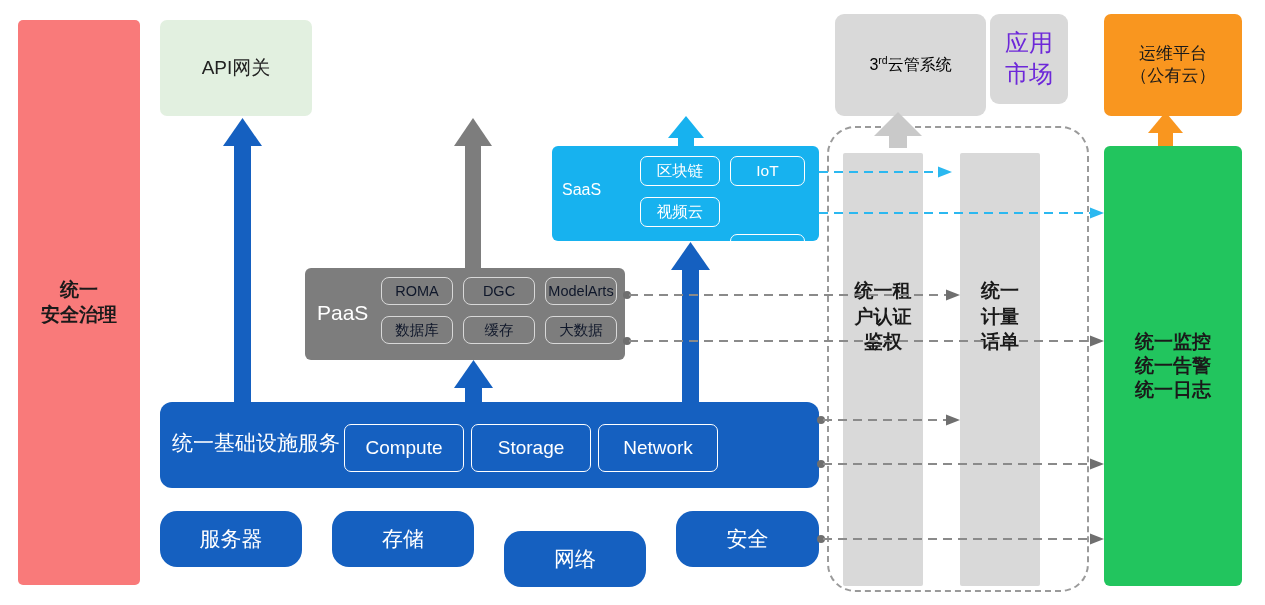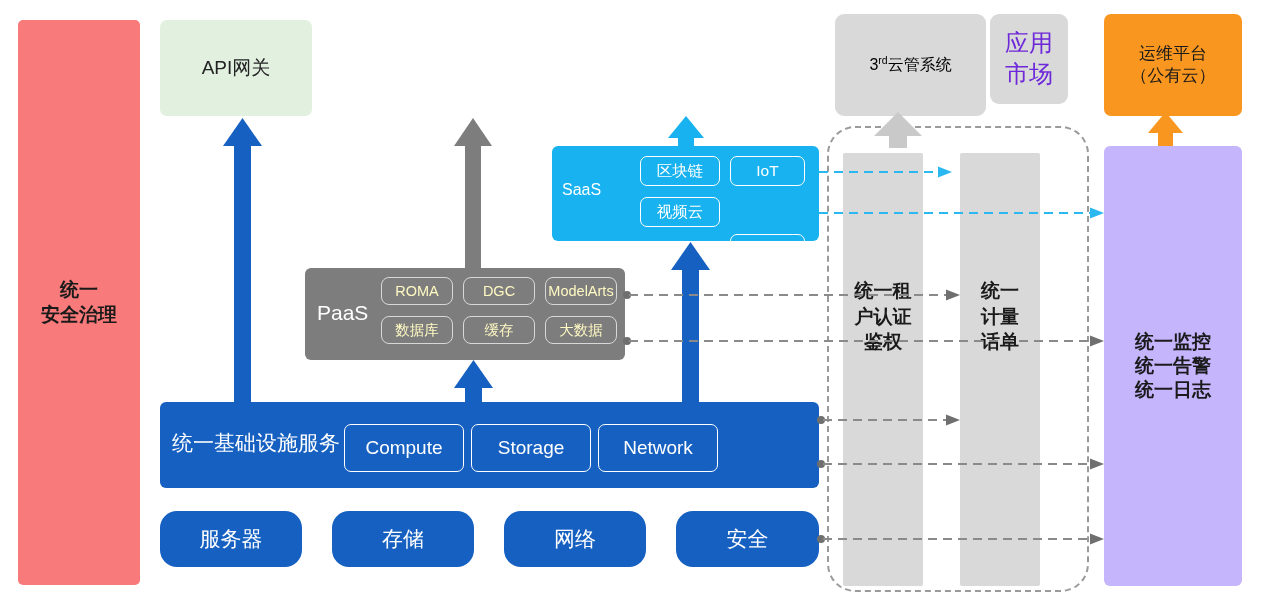--- a/index.html
+++ b/index.html
@@ -100,21 +100,21 @@
   #ops-platform {
     left: 1104px; top: 14px; width: 138px; height: 102px;
     background: #f7931e;
     background: #f9961f;
     border-radius: 7px;
     color: #1a1a1a;
     font-size: 17px;
   }
   #ops-bar {
     left: 1104px; top: 146px; width: 138px; height: 440px;
-    background: #c4b5fd;
+    background: #22c55e;
     border-radius: 6px;
     color: #1a1a1a;
     font-size: 19px;
     font-weight: 700;
   }
 
   
   #saas-block {
     left: 552px; top: 146px; width: 267px; height: 95px;
     background: #17b2ef;
@@ -155,41 +155,41 @@
   #paas-label {
     position: absolute;
     left: 12px; top: 32px;
     color: #ffffff;
     font-size: 21px;
   }
   .paas-chip {
     position: absolute;
     border: 1.5px solid #d8d8d8;
     border-radius: 8px;
-    color: #fef9c3;
+    color: #0f172a;
     font-size: 14.5px;
     display: flex;
     align-items: center;
     justify-content: center;
     height: 28px;
     box-sizing: border-box;
     white-space: nowrap;
   }
   #paas-chip-0 { left: 76px;  top: 9px;  width: 72px; }
   #paas-chip-1 { left: 158px; top: 9px;  width: 72px; }
   #paas-chip-2 { left: 240px; top: 9px;  width: 72px; }
   #paas-chip-3 { left: 76px;  top: 48px; width: 72px; }
   #paas-chip-4 { left: 158px; top: 48px; width: 72px; }
   #paas-chip-5 { left: 240px; top: 48px; width: 72px; }
 
   
   #infra-bar {
     left: 160px; top: 402px; width: 659px; height: 86px;
     background: #1560c0;
-    border-radius: 6px;
+    border-radius: 12px;
     display: block;
   }
   #infra-label {
     position: absolute;
     left: 12px; top: 28px;
     color: #ffffff;
     font-size: 21px;
     white-space: nowrap;
   }
   .infra-chip {
@@ -219,21 +219,21 @@
     background: #1560c0;
     border-radius: 17px;
     display: flex;
     align-items: center;
     justify-content: center;
     color: #ffffff;
     font-size: 21px;
   }
   #res-box-0 { left: 160px; width: 142px; }
   #res-box-1 { left: 332px; width: 142px; }
-  #res-box-2 { left: 504px; width: 142px; }
+  #res-box-2 { left: 504px; width: 142px; margin-top: 20px; }
   #res-box-3 { left: 676px; width: 143px; }
 
   
   #tenant-col {
     left: 843px; top: 153px; width: 80px; height: 433px;
     background: #d9d9d9;
     border-radius: 2px;
     display: block;
   }
   #meter-col {

